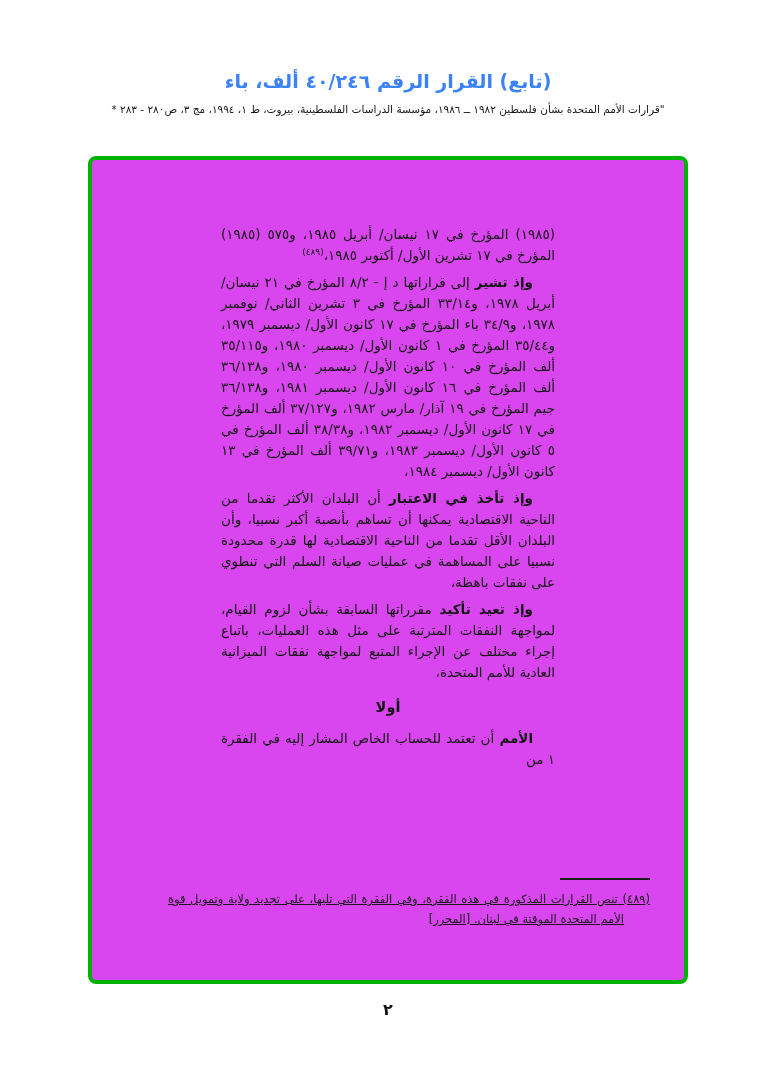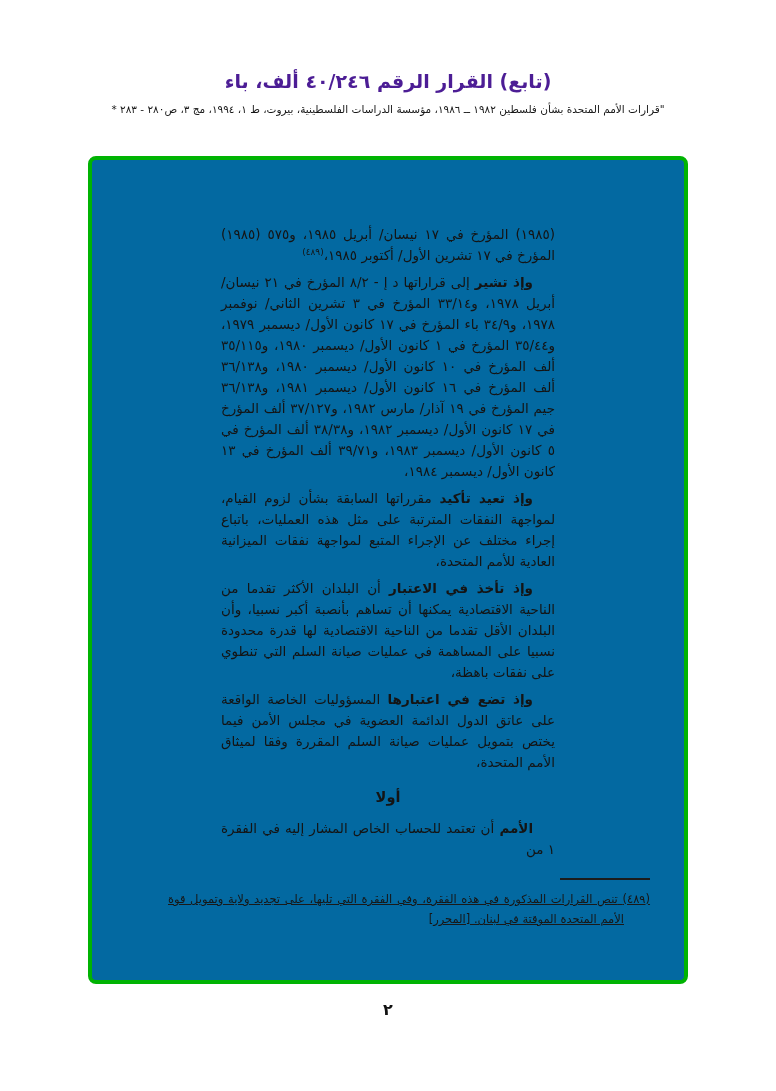--- a/index.html
+++ b/index.html
@@ -21,40 +21,40 @@
   .page-header {
     position: absolute;
     top: 70px;
     left: 0;
     width: 776px;
     text-align: center;
   }
   .header-title {
     font-size: 19px;
     font-weight: 700;
-    color: #4c1d95;
+    color: #3b82f6;
     letter-spacing: 0.5px;
   }
   .header-source {
     margin-top: 11px;
     font-size: 10.5px;
     color: #161616;
   }
 
   
   .doc-frame {
     position: absolute;
     top: 156px;
     left: 88px;
     width: 600px;
     height: 828px;
     box-sizing: border-box;
     border: 4px solid #701a75;
     border-radius: 8px;
-    background: #0369a1;
+    background: #d946ef;
   }
 
   
   .doc-body {
     margin: 64px auto 0;
     width: 334px;
     font-size: 13.5px;
     line-height: 21px;
     text-align: justify;
     text-align-last: right;
@@ -128,25 +128,24 @@
 </div>
 
 <div class="doc-frame" style="border-color: rgb(0, 179, 3);">
 
   <div class="doc-body">
 
     <p class="para no-indent"><span>(١٩٨٥) المؤرخ في ١٧ نيسان/ أبريل ١٩٨٥، و٥٧٥ (١٩٨٥) المؤرخ في ١٧ تشرين الأول/ أكتوبر ١٩٨٥،</span><sup class="fn-ref">(٤٨٩)</sup></p>
 
     <p class="para"><span class="lead">وإذ تشير</span> <span>إلى قراراتها د إ - ٨/٢ المؤرخ في ٢١ نيسان/ أبريل ١٩٧٨، و٣٣/١٤ المؤرخ في ٣ تشرين الثاني/ نوفمبر ١٩٧٨، و٣٤/٩ باء المؤرخ في ١٧ كانون الأول/ ديسمبر ١٩٧٩، و٣٥/٤٤ المؤرخ في ١ كانون الأول/ ديسمبر ١٩٨٠، و٣٥/١١٥ ألف المؤرخ في ١٠ كانون الأول/ ديسمبر ١٩٨٠، و٣٦/١٣٨ ألف المؤرخ في ١٦ كانون الأول/ ديسمبر ١٩٨١، و٣٦/١٣٨ جيم المؤرخ في ١٩ آذار/ مارس ١٩٨٢، و٣٧/١٢٧ ألف المؤرخ في ١٧ كانون الأول/ ديسمبر ١٩٨٢، و٣٨/٣٨ ألف المؤرخ في ٥ كانون الأول/ ديسمبر ١٩٨٣، و٣٩/٧١ ألف المؤرخ في ١٣ كانون الأول/ ديسمبر ١٩٨٤،</span></p>
 
+    <p class="para"><span class="lead">وإذ تأخذ في الاعتبار</span> <span>أن البلدان الأكثر تقدما من الناحية الاقتصادية يمكنها أن تساهم بأنصبة أكبر نسبيا، وأن البلدان الأقل تقدما من الناحية الاقتصادية لها قدرة محدودة نسبيا على المساهمة في عمليات صيانة السلم التي تنطوي على نفقات باهظة،</span></p>
+
     <p class="para"><span class="lead">وإذ تعيد تأكيد</span> <span>مقرراتها السابقة بشأن لزوم القيام، لمواجهة النفقات المترتبة على مثل هذه العمليات، باتباع إجراء مختلف عن الإجراء المتبع لمواجهة نفقات الميزانية العادية للأمم المتحدة،</span></p>
 
-    <p class="para"><span class="lead">وإذ تأخذ في الاعتبار</span> <span>أن البلدان الأكثر تقدما من الناحية الاقتصادية يمكنها أن تساهم بأنصبة أكبر نسبيا، وأن البلدان الأقل تقدما من الناحية الاقتصادية لها قدرة محدودة نسبيا على المساهمة في عمليات صيانة السلم التي تنطوي على نفقات باهظة،</span></p>
-
-    <p class="para"><span class="lead">وإذ تضع في اعتبارها</span> <span>المسؤوليات الخاصة الواقعة على عاتق الدول الدائمة العضوية في مجلس الأمن فيما يختص بتمويل عمليات صيانة السلم المقررة وفقا لميثاق الأمم المتحدة،</span></p>
 
     <h3 class="section-heading">أولا</h3>
 
     <p class="para"><span class="lead">الأمم</span> <span>أن تعتمد للحساب الخاص المشار إليه في الفقرة ١ من</span></p>
 
   </div>
 
   <div class="footnote-block">
     <div class="footnote-rule"></div>
     <div class="footnote-text"><span>(٤٨٩)</span> <span>تنص القرارات المذكورة في هذه الفقرة، وفي الفقرة التي تليها، على تجديد ولاية وتمويل قوة الأمم المتحدة الموقتة في لبنان. [المحرر]</span></div>

